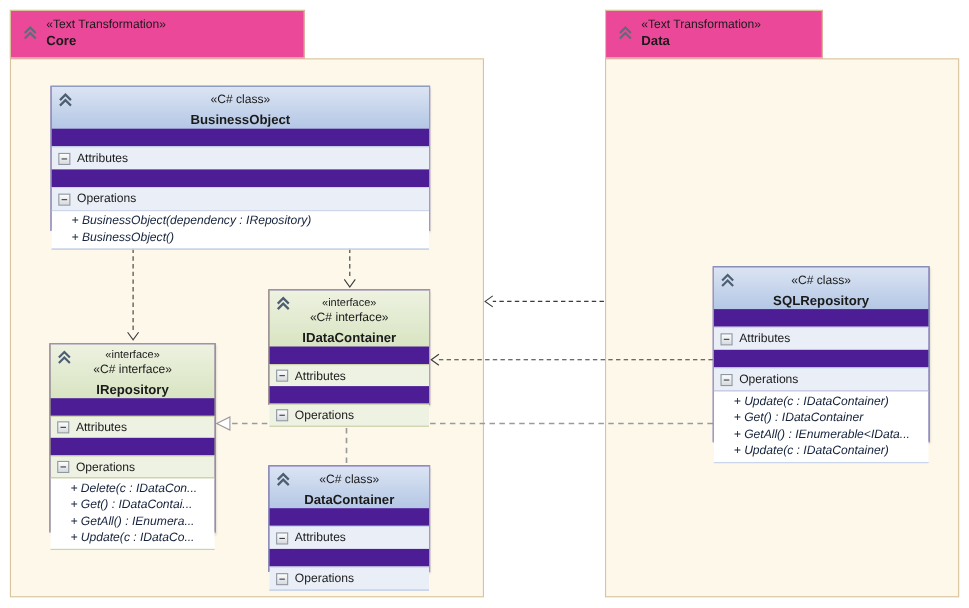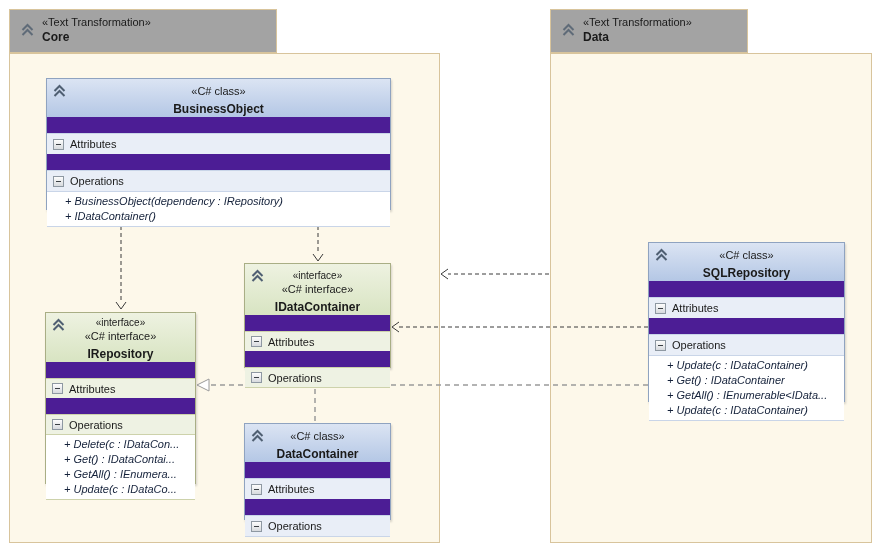--- a/index.html
+++ b/index.html
@@ -1,21 +1,21 @@
 <!DOCTYPE html>
 <html><head>
 <meta charset="utf-8">
 <style>
   html,body{margin:0;padding:0;background:#fff;}
   .canvas{position:relative;width:881px;height:553px;background:#ffffff;
     font-family:"Liberation Sans",sans-serif;color:#1a1a1a;overflow:hidden;}
 
   
   .pkg-body{position:absolute;background:#fdf8ea;border:1px solid #d8c49c;z-index:0;box-sizing:border-box;}
-  .pkg-tab{position:absolute;background:#a3a3a3;border:1px solid #d8c49c;z-index:1;box-sizing:border-box;padding:5px 8px 0 32px;}
+  .pkg-tab{position:absolute;background:#ec4899;border:1px solid #d8c49c;z-index:1;box-sizing:border-box;padding:5px 8px 0 32px;}
   .pkg-tab .stereo{font-size:11px;line-height:14px;}
   .pkg-tab .pname{font-size:12px;font-weight:bold;line-height:16px;}
   .pkg-chev{position:absolute;left:10px;top:13px;}
 
   
   .cls{position:absolute;display:flex;flex-direction:column;background:#4c1d95;z-index:3;
        box-sizing:border-box;box-shadow:1px 2px 2px rgba(110,110,110,.28);}
   .cls.blue{border:1px solid #8fa3c0;}
   .cls.green{border:1px solid #a9ae85;}
   .hdr{position:relative;text-align:center;padding-top:5px;box-sizing:border-box;}
@@ -121,21 +121,21 @@
       <span>Attributes</span>
     </div>
     <div class="sect">
       <span class="minus">
           <i></i>
         </span>
       <span>Operations</span>
     </div>
     <div class="members">
       <div class="op">+ BusinessObject(dependency : IRepository)</div>
-      <div class="op">+ IDataContainer()</div>
+      <div class="op">+ BusinessObject()</div>
     </div>
     <div class="footer"></div>
   </div>
 
   <div class="cls green" style="left:244px;top:263px;width:147px;height:105px">
     <div class="hdr" style="height:55px">
       <span class="chevbox">
         <svg width="15" height="14" viewBox="0 0 15 14">
           <polyline points="2.5,7 7.5,2 12.5,7" fill="none" stroke="#4f5f72" stroke-width="2"></polyline>
           <polyline points="2.5,12 7.5,7 12.5,12" fill="none" stroke="#4f5f72" stroke-width="2"></polyline>

